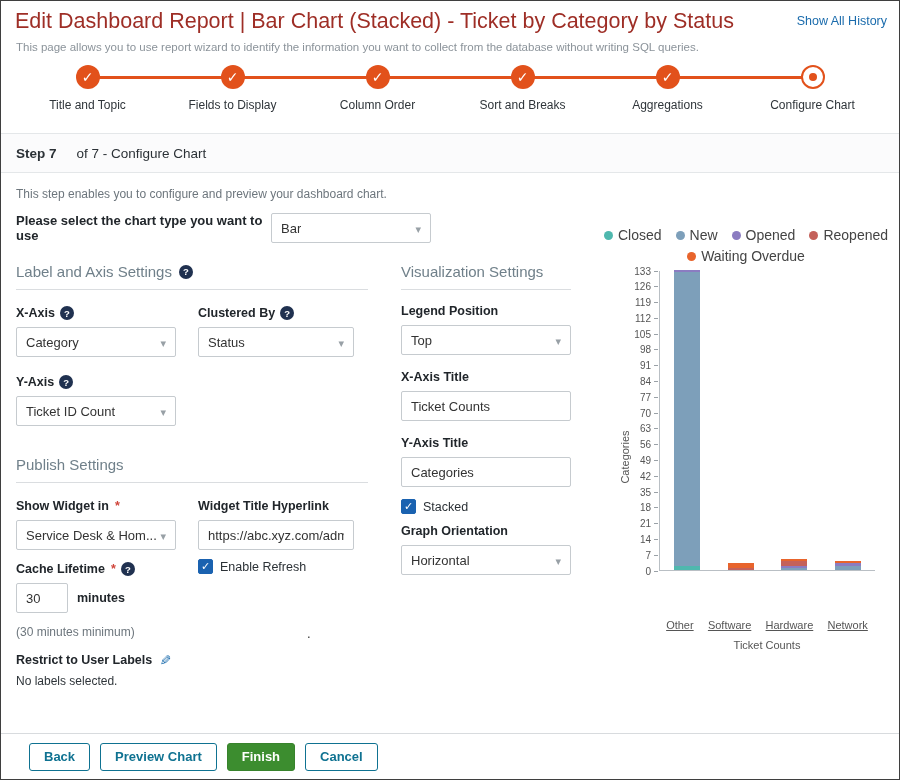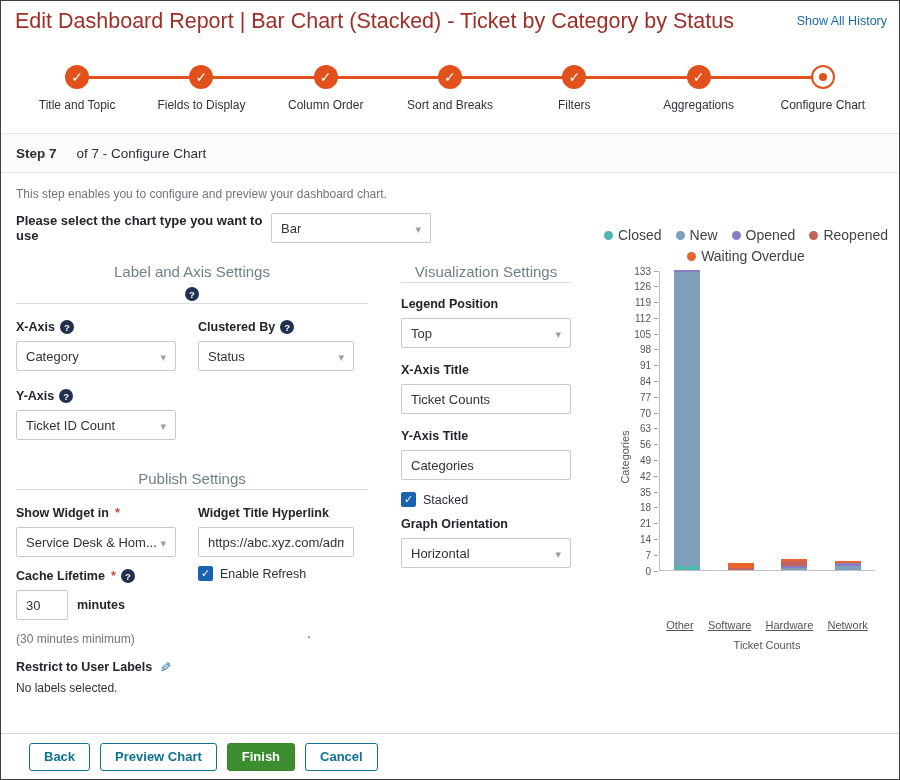--- a/index.html
+++ b/index.html
@@ -36,21 +36,21 @@
   .select .sel-val { white-space:nowrap; overflow:hidden; }
   .caret::after { content:"▾"; color:#98a0a6; font-size:11px; }
   .tinput { display:block; width:100%; padding:0 9px; font-family:"Liberation Sans","DejaVu Sans",sans-serif; }
   .w160 { width:160px; } .w156 { width:156px; } .w170 { width:170px; } .w58 { width:52px; }
 
   .chart-type-row { position:absolute; left:15px; top:212px; display:flex; align-items:center; }
   .chart-type-row .bold-label { font-size:13px; font-weight:700; color:#21262b; width:255px; }
 
   .col-left { position:absolute; left:15px; top:262px; width:352px; }
   .col-mid  { position:absolute; left:400px; top:262px; width:170px; }
-  .sec-heading { display:flex; align-items:center; gap:7px; font-size:15px; color:#70808a; padding-bottom:2px; border-bottom:1px solid #dadde0;flex-direction:column; }
+  .sec-heading { display:flex; align-items:center; gap:7px; font-size:15px; color:#70808a; padding-bottom:9px; border-bottom:1px solid #dadde0; }
 
   .field-label { display:flex; align-items:center; gap:5px; font-size:12.5px; font-weight:700; color:#21262b; margin:16px 0 7px; }
   .help-icon { width:14px; height:14px; border-radius:50%; background:#203150; color:#fff; font-size:9.5px; font-weight:700; display:inline-flex; align-items:center; justify-content:center; flex:0 0 auto; }
   .help-icon::after { content:"?"; }
   .req { color:#d0463b; margin-left:1px; }
   .row2 { display:flex; gap:22px; align-items:flex-start; }
   .fg { position:relative; }
   .abs-below { position:absolute; left:0; top:calc(100% + 9px); }
 
   .checkbox-row { display:flex; align-items:center; gap:7px; font-size:12.5px; color:#2b3136; white-space:nowrap; }
@@ -90,43 +90,40 @@
   .btn { height:28px; padding:0 14px; border-radius:3px; font-size:13px; font-weight:600; display:inline-flex; align-items:center; cursor:pointer; background:#fff; border:1px solid #0f7291; color:#0f7291; font-family:inherit; }
   .btn.primary { background:#3c8d2f; border-color:#38832c; color:#fff; }
 </style>
 </head>
 <body>
 
 <div class="page">
 
   <div class="title">Edit Dashboard Report | Bar Chart (Stacked) - Ticket by Category by Status</div>
   <a class="history-link">Show All History</a>
+  <div class="subtitle">This page allows you to use report wizard to identify the information you want to collect from the database without writing SQL queries.</div>
 
   <div class="stepper">
     <div class="step-line"></div>
     <div class="steps">
         <div class="step-col">
           <div class="step-node complete"></div>
           <div class="step-label">Title and Topic</div>
         </div>
         <div class="step-col">
           <div class="step-node complete"></div>
           <div class="step-label">Fields to Display</div>
         </div>
         <div class="step-col">
           <div class="step-node complete"></div>
           <div class="step-label">Column Order</div>
         </div>
         <div class="step-col">
           <div class="step-node complete"></div>
           <div class="step-label">Sort and Breaks</div>
-        </div>
-        <div class="step-col">
-          <div class="step-node complete"></div>
-          <div class="step-label">Filters</div>
         </div>
         <div class="step-col">
           <div class="step-node complete"></div>
           <div class="step-label">Aggregations</div>
         </div>
         <div class="step-col">
           <div class="step-node current">
             <div class="step-inner"></div>
           </div>
           <div class="step-label">Configure Chart</div>

